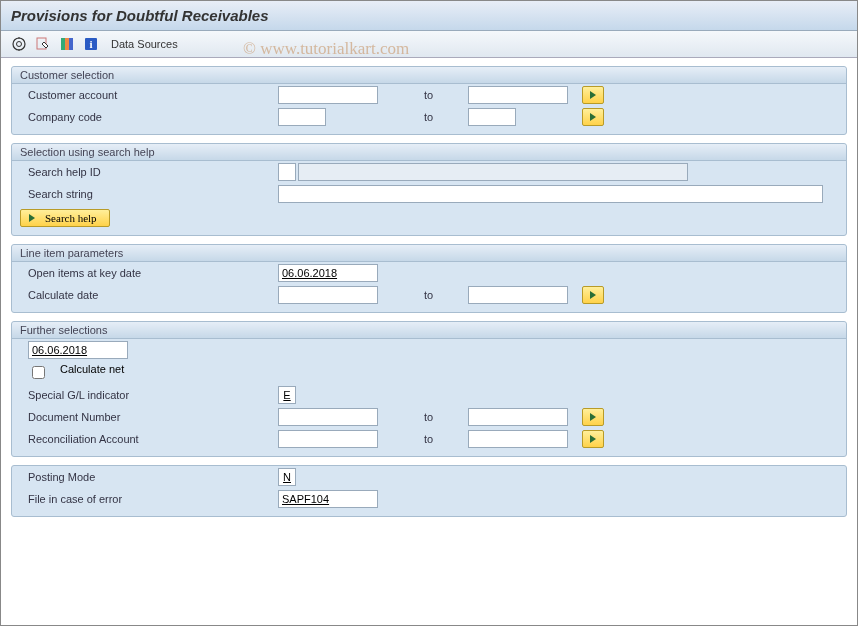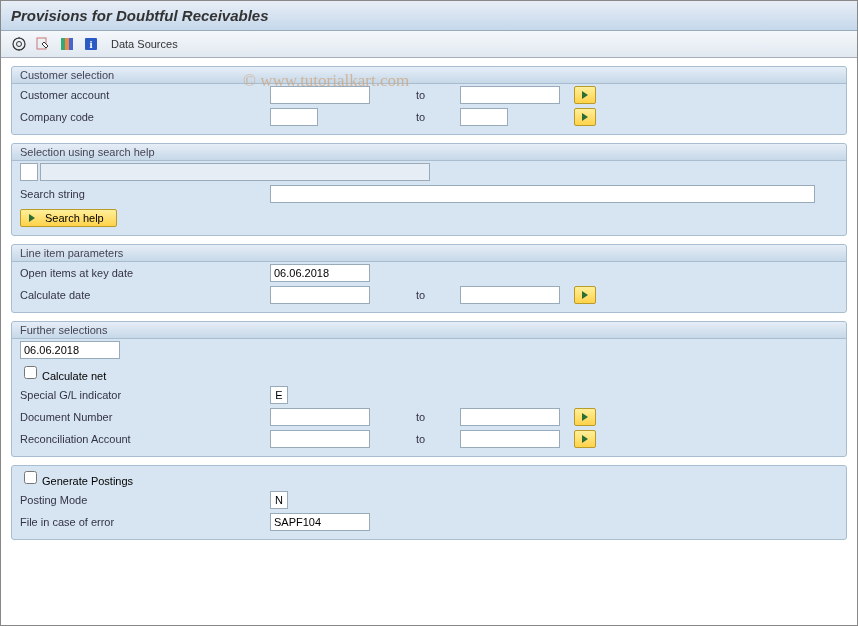--- a/index.html
+++ b/index.html
@@ -52,21 +52,21 @@
       background: linear-gradient(to bottom, #e6eef7, #c6d8e8);
       border-bottom: 1px solid #a8bdd0;
       border-radius: 3px 3px 0 0;
       padding: 2px 8px;
       color: #445;
       font-size: 11px;
     }
     .row {
       display: flex;
       align-items: center;
-      padding: 2px 8px;
+      padding: 2px 16px;
       min-height: 22px;
     }
     .label {
       width: 250px;
       color: #334;
       font-size: 11px;
     }
     .field1 {
       width: 122px;
       display: flex;
@@ -80,26 +80,27 @@
       width: 110px;
       display: flex;
     }
     input[type=text] {
       border: 1px solid #9ab;
       background: #fff;
       font-size: 11px;
       padding: 1px 3px;
       height: 18px;
       width: 100px;
+      text-decoration: underline;
     }
     input.narrow { width: 48px; }
     input.vnarrow { width: 18px; text-align: center; }
     input.wide { width: 390px; }
     input.xwide { width: 545px; }
-    .checkbox-wrap { display: flex; align-items: flex-end; gap: 2px; }
+    .checkbox-wrap { display: flex; align-items: flex-start; gap: 12px; }
     input[type=checkbox] { width: 13px; height: 13px; }
     .multi-btn {
       width: 22px;
       height: 18px;
       background: linear-gradient(to bottom, #ffef9a, #ffd24a);
       border: 1px solid #b89b28;
       border-radius: 2px;
       display: inline-flex;
       align-items: center;
       justify-content: center;
@@ -118,36 +119,36 @@
       display: inline-flex;
       align-items: center;
       background: linear-gradient(to bottom, #ffef9a, #ffd24a);
       border: 1px solid #b89b28;
       border-radius: 2px;
       padding: 2px 12px 2px 8px;
       cursor: pointer;
       margin: 4px 8px 2px 8px;
       font-size: 11px;
       gap: 10px;
+      font-family: Liberation Serif, serif;
     }
     .search-help-btn .arrow {
       width: 0; height: 0;
       border-top: 4px solid transparent;
       border-bottom: 4px solid transparent;
       border-left: 6px solid #2a6e36;
     }
     .watermark {
       position: absolute;
       top: 38px;
       left: 242px;
       font-size: 17px;
       color: rgba(205, 165, 130, 0.75);
       font-family: Georgia, serif;
       pointer-events: none;
-      margin-top: 32px;
     }
     .page-border { border: 1px solid #888; width: 858px; height: 626px; position: relative; }
     svg { display: block; }
   </style>
 </head>
 <body>
 
 <div class="page-border">
   <div class="title-bar">Provisions for Doubtful Receivables</div>
 
@@ -208,20 +209,21 @@
         <span class="field2">
             <input type="text" class="narrow" value="" style="">
           </span>
         <span class="multi-btn"></span>
       </div>
     </div>
 
     <div class="group">
       <div class="group-title">Selection using search help</div>
       <div class="row">
+        <span class="label">Search help ID</span>
         <input type="text" style="width: 18px;" value="">
         <input type="text" class="wide" style="background: rgb(230, 237, 244); margin-left: 2px;" readonly="" value="">
       </div>
       <div class="row">
         <span class="label">Search string</span>
         <input type="text" class="xwide" value="" style="">
       </div>
       <div class="search-help-btn">
         <span class="arrow"></span>
         <span>Search help</span>
@@ -287,26 +289,20 @@
         <span class="to-label">to</span>
         <span class="field2">
             <input type="text" value="" style="">
           </span>
         <span class="multi-btn"></span>
       </div>
     </div>
 
     <div class="group">
       <div class="row">
-        <span class="checkbox-wrap">
-          <input type="checkbox" style="">
-          <span>Generate Postings</span>
-        </span>
-      </div>
-      <div class="row">
         <span class="label">Posting Mode</span>
         <span class="field1">
             <input type="text" class="vnarrow" value="N" style="">
           </span>
       </div>
       <div class="row">
         <span class="label">File in case of error</span>
         <span class="field1">
             <input type="text" value="SAPF104" style="">
           </span>

